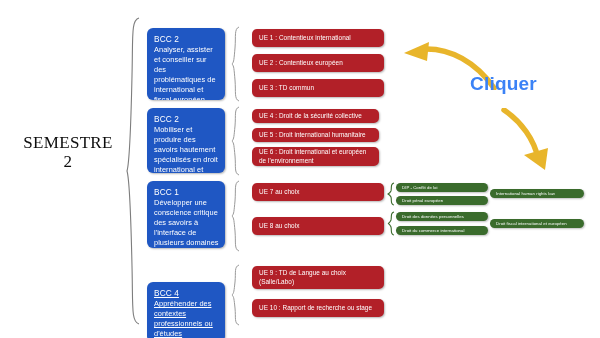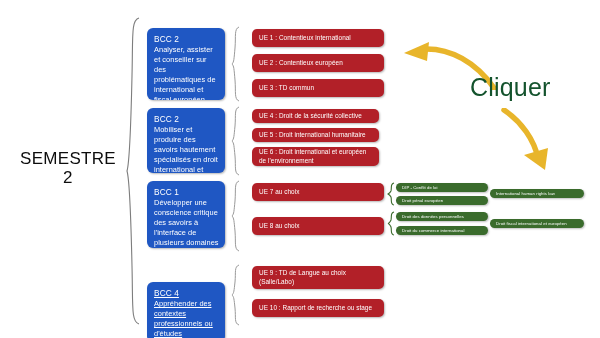--- a/index.html
+++ b/index.html
@@ -17,28 +17,28 @@
   #stage {
     position: relative;
     width: 600px;
     height: 338px;
   }
 
   
   .semestre {
     position: absolute;
     left: 8px;
-    top: 150px;
+    top: 134px;
     width: 120px;
     text-align: center;
     color: #0d0d0d;
     font-size: 17px;
     line-height: 1.1;
     letter-spacing: 0.3px;
-    font-family: Liberation Sans, sans-serif;
+    font-family: Liberation Serif, serif;
   }
   .semestre .l2 { display: block; }
 
   
   .big-brace {
     position: absolute;
     left: 126px;
     top: 16px;
     width: 16px;
     height: 310px;
@@ -105,23 +105,23 @@
     letter-spacing: 0.05px;
     display: flex;
     align-items: center;
   }
 
   
   .cliquer {
     position: absolute;
     left: 470px;
     top: 73px;
-    font-size: 25px;
-    font-weight: normal;
-    color: #14532d;
+    font-size: 19px;
+    font-weight: bold;
+    color: #3b82f6;
     letter-spacing: 0.2px;
   }
   .arrow-svg { position: absolute; }
 </style>
 </head>
 <body>
 
 <div id="stage">
 
   <div class="semestre">

